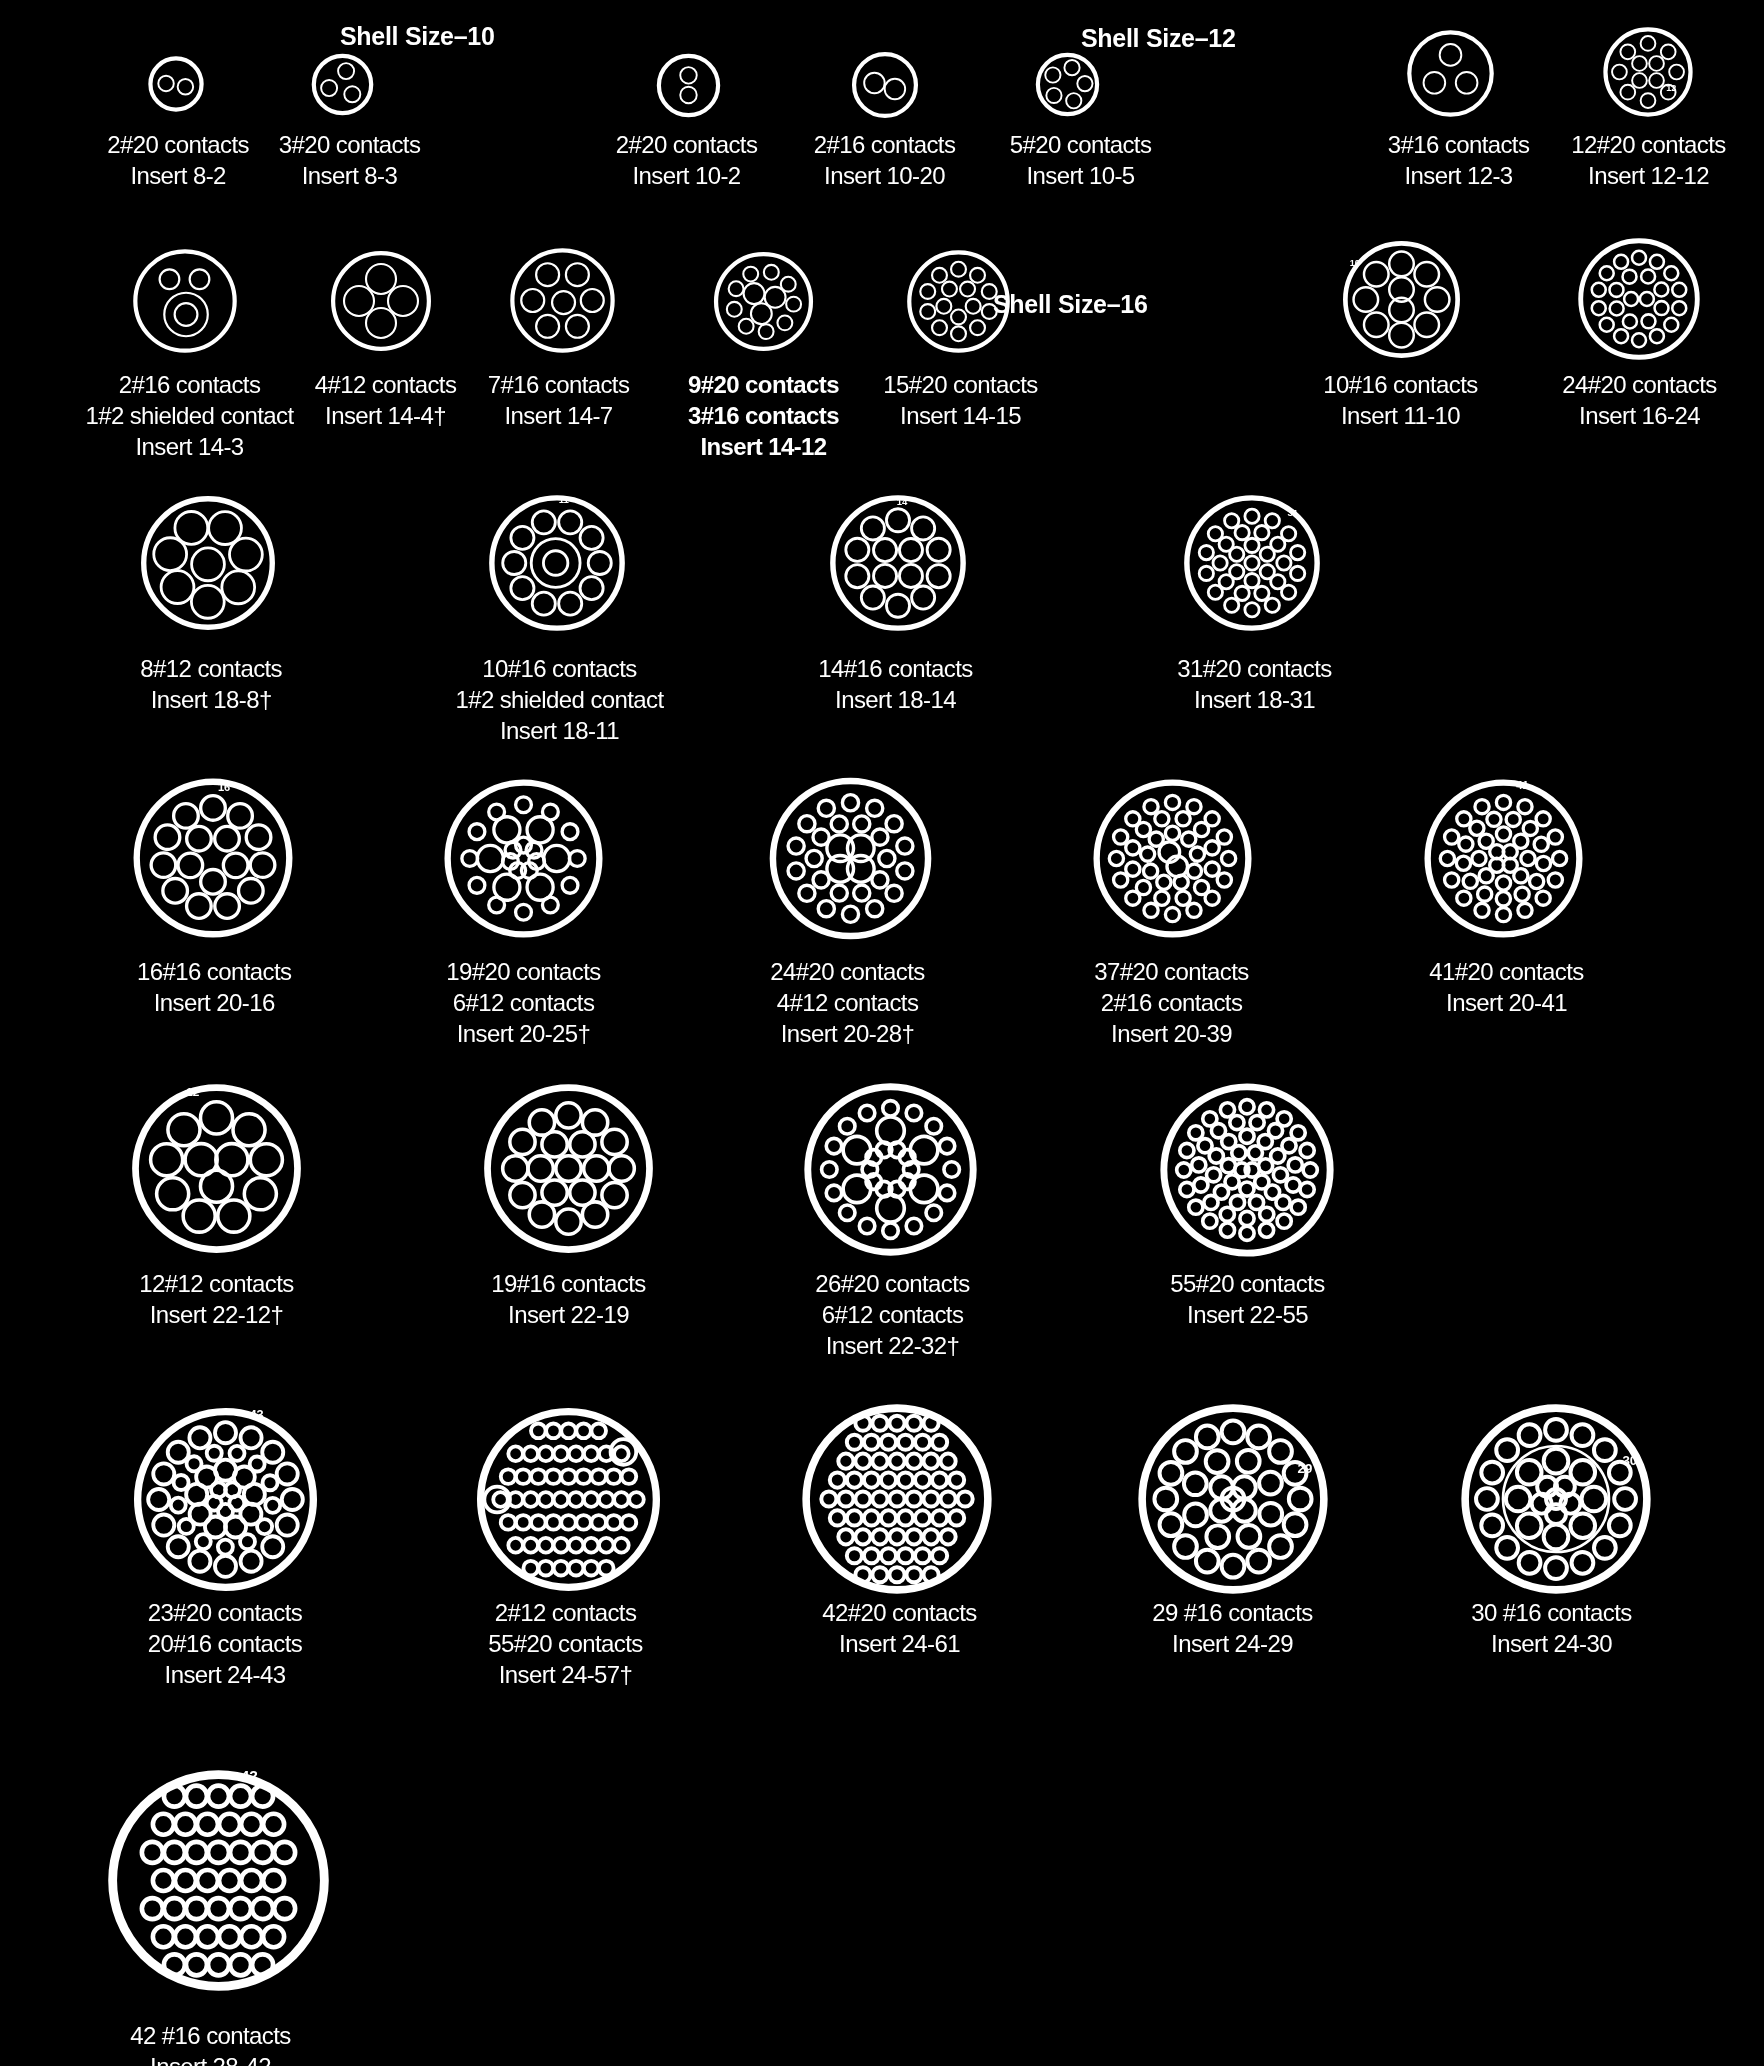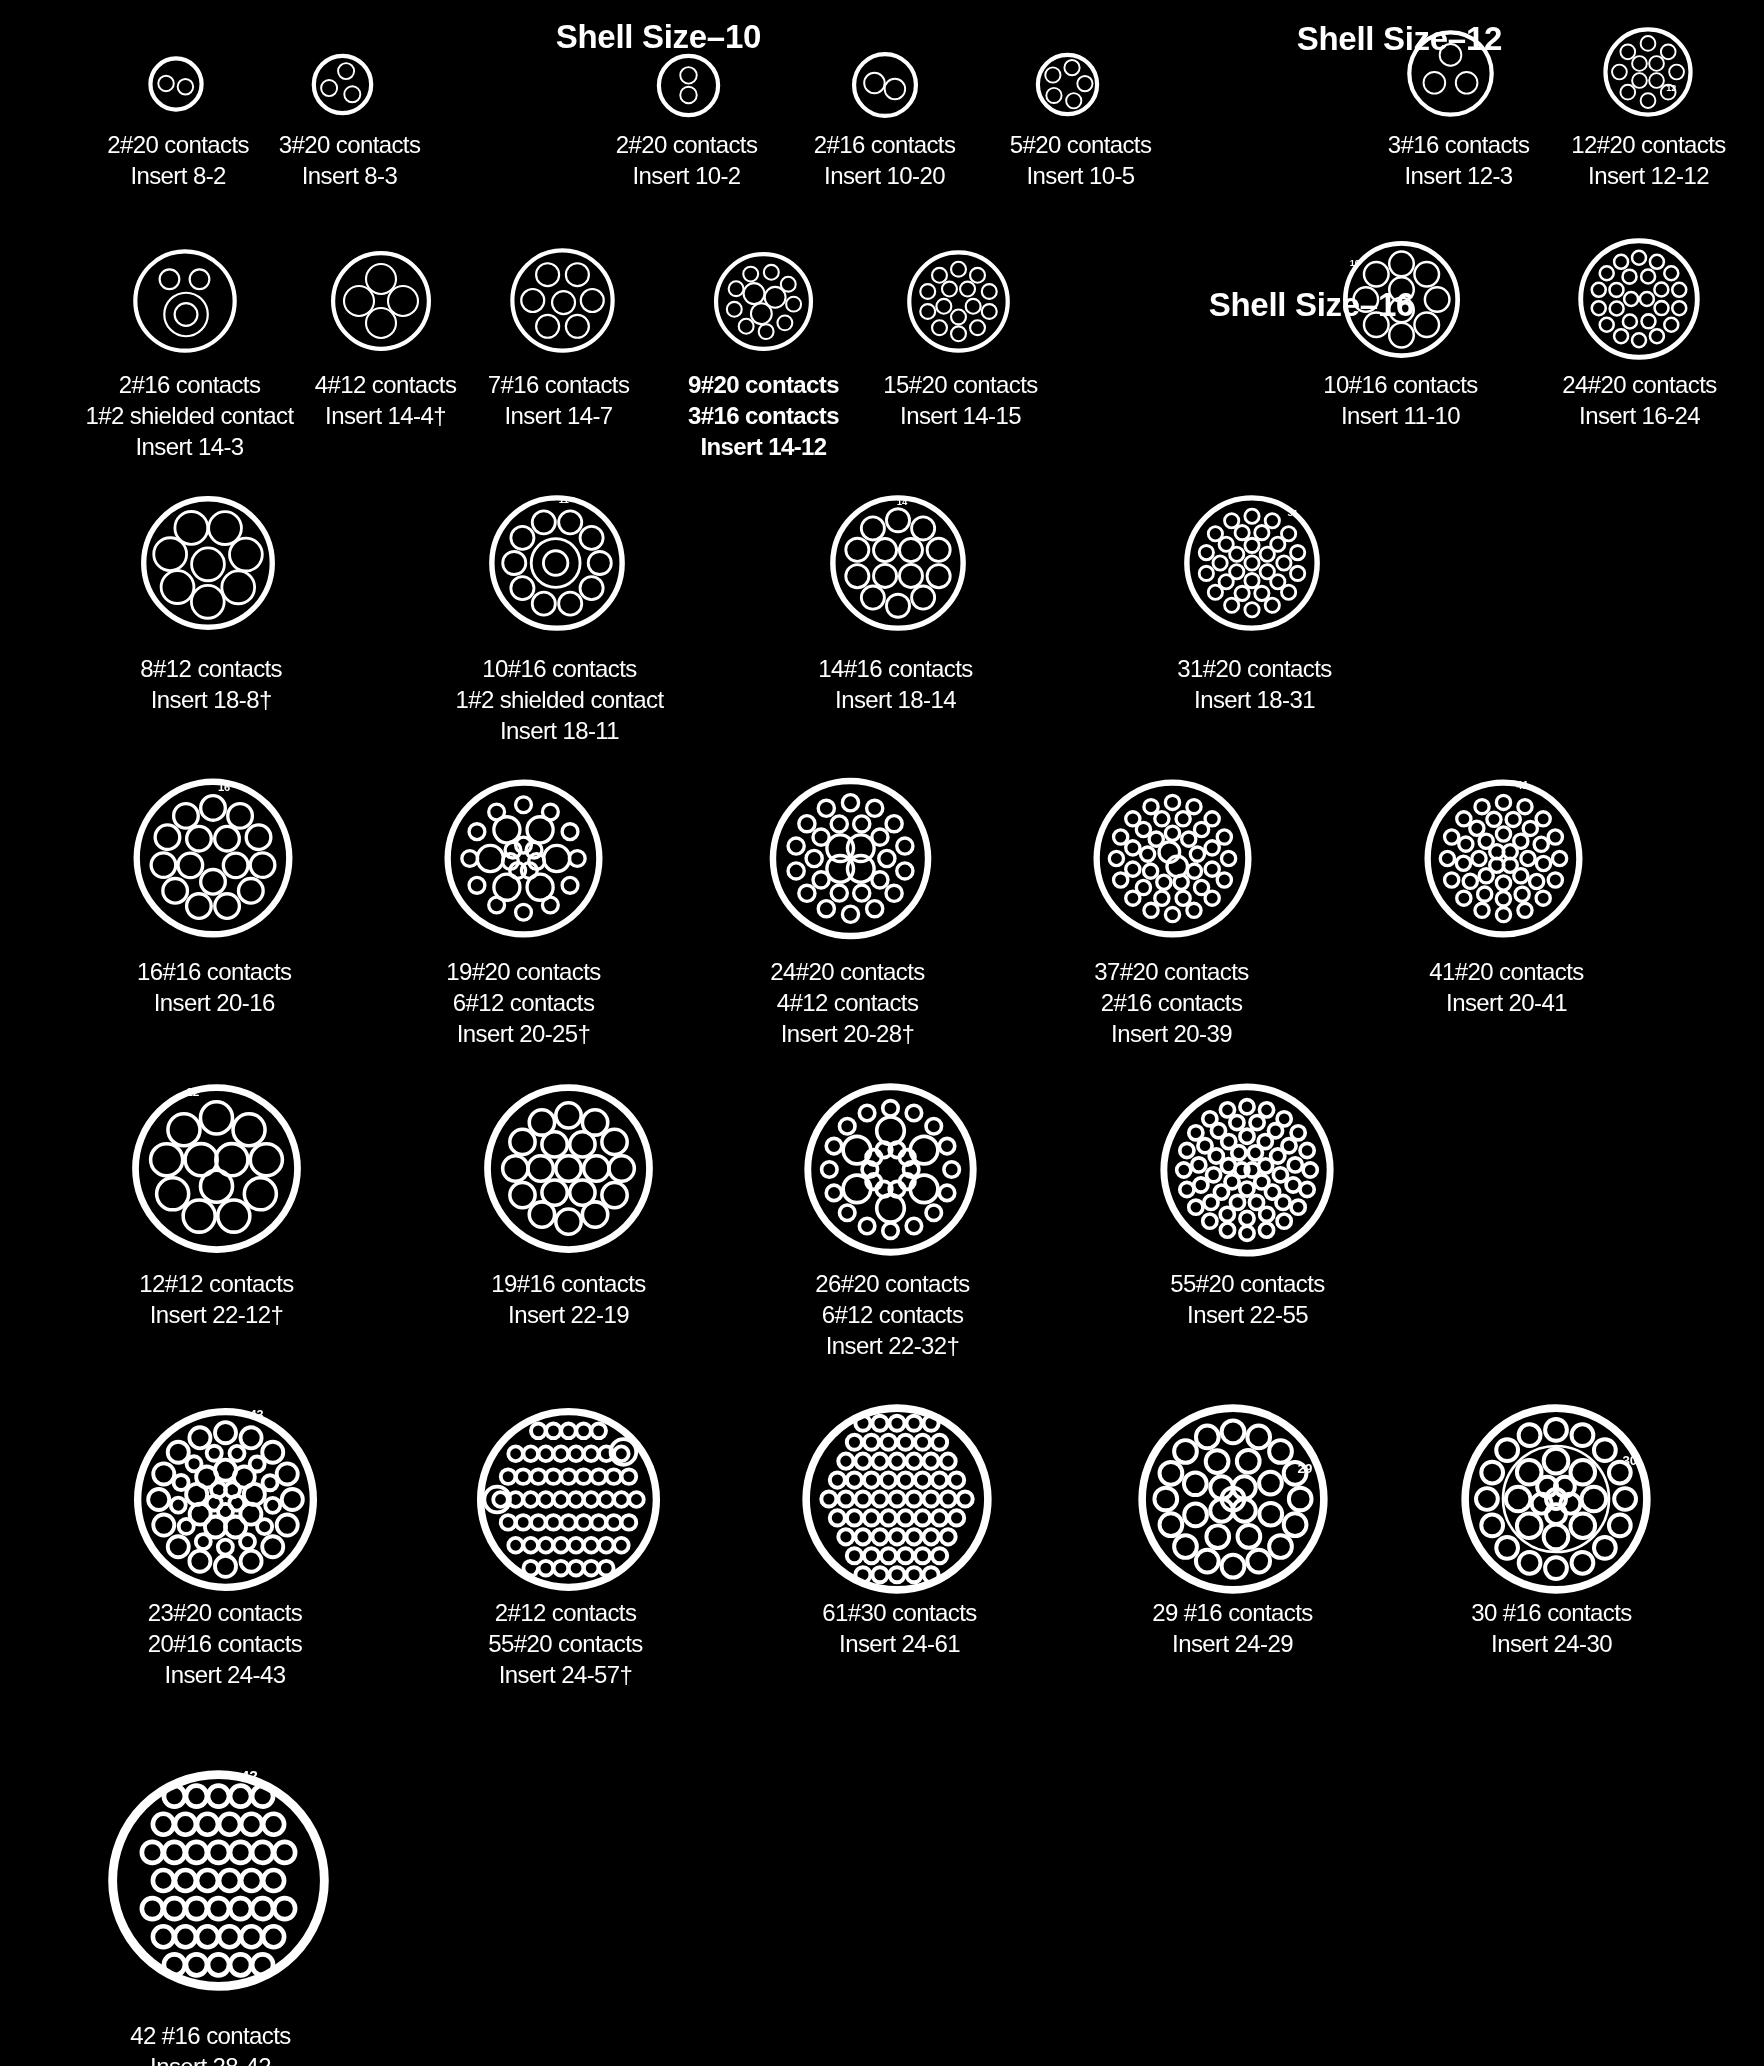--- a/index.html
+++ b/index.html
@@ -8,24 +8,24 @@
     background:#000000;
     overflow:hidden;
     position:relative;
     font-family:"Liberation Sans", sans-serif;
   }
   #canvas{position:absolute;left:0;top:0;width:1765px;height:2066px;}
   .header{
     position:absolute;
     color:#ffffff;
     font-weight:700;
-    font-size:33px;
+    font-size:25px;
     line-height:29px;
     letter-spacing:-0.3px;
-    text-align:right;
+    text-align:left;
     width:421px;
     white-space:nowrap;
   }
   .label{
     position:absolute;
     color:#ffffff;
     font-size:24px;
     line-height:31px;
     letter-spacing:-0.6px;
     text-align:center;
@@ -858,21 +858,21 @@
       <circle cx="0.09" cy="0.6000000000000001" r="0.08" fill="none" stroke="#ffffff" stroke-width="0.042"></circle>
       <circle cx="0.27" cy="0.6000000000000001" r="0.08" fill="none" stroke="#ffffff" stroke-width="0.042"></circle>
       <circle cx="0.44999999999999996" cy="0.6000000000000001" r="0.08" fill="none" stroke="#ffffff" stroke-width="0.042"></circle>
       <circle cx="-0.36" cy="0.8" r="0.08" fill="none" stroke="#ffffff" stroke-width="0.042"></circle>
       <circle cx="-0.18" cy="0.8" r="0.08" fill="none" stroke="#ffffff" stroke-width="0.042"></circle>
       <circle cx="0" cy="0.8" r="0.08" fill="none" stroke="#ffffff" stroke-width="0.042"></circle>
       <circle cx="0.18" cy="0.8" r="0.08" fill="none" stroke="#ffffff" stroke-width="0.042"></circle>
       <circle cx="0.36" cy="0.8" r="0.08" fill="none" stroke="#ffffff" stroke-width="0.042"></circle>
     </svg>
     <div class="label" style="left: 707px; top: 1597px;">
-      <span>61#30 contacts</span>
+      <span>42#20 contacts</span>
       <span>Insert 24-61</span>
     </div>
     <svg class="insert" viewBox="-1.12 -1.12 2.24 2.24" style="left: 1127px; top: 1393px; width: 212px; height: 212px;">
       <circle cx="0" cy="0" r="0.96" fill="none" stroke="#ffffff" stroke-width="0.08"></circle>
       <circle cx="0" cy="-0.71" r="0.12" fill="none" stroke="#ffffff" stroke-width="0.042"></circle>
       <circle cx="0.2717052369792137" cy="-0.6559544680830135" r="0.12" fill="none" stroke="#ffffff" stroke-width="0.042"></circle>
       <circle cx="0.5020458146424487" cy="-0.5020458146424488" r="0.12" fill="none" stroke="#ffffff" stroke-width="0.042"></circle>
       <circle cx="0.6559544680830135" cy="-0.2717052369792138" r="0.12" fill="none" stroke="#ffffff" stroke-width="0.042"></circle>
       <circle cx="0.71" cy="-4.3474961369731035e-17" r="0.12" fill="none" stroke="#ffffff" stroke-width="0.042"></circle>
       <circle cx="0.6559544680830135" cy="0.27170523697921367" r="0.12" fill="none" stroke="#ffffff" stroke-width="0.042"></circle>

